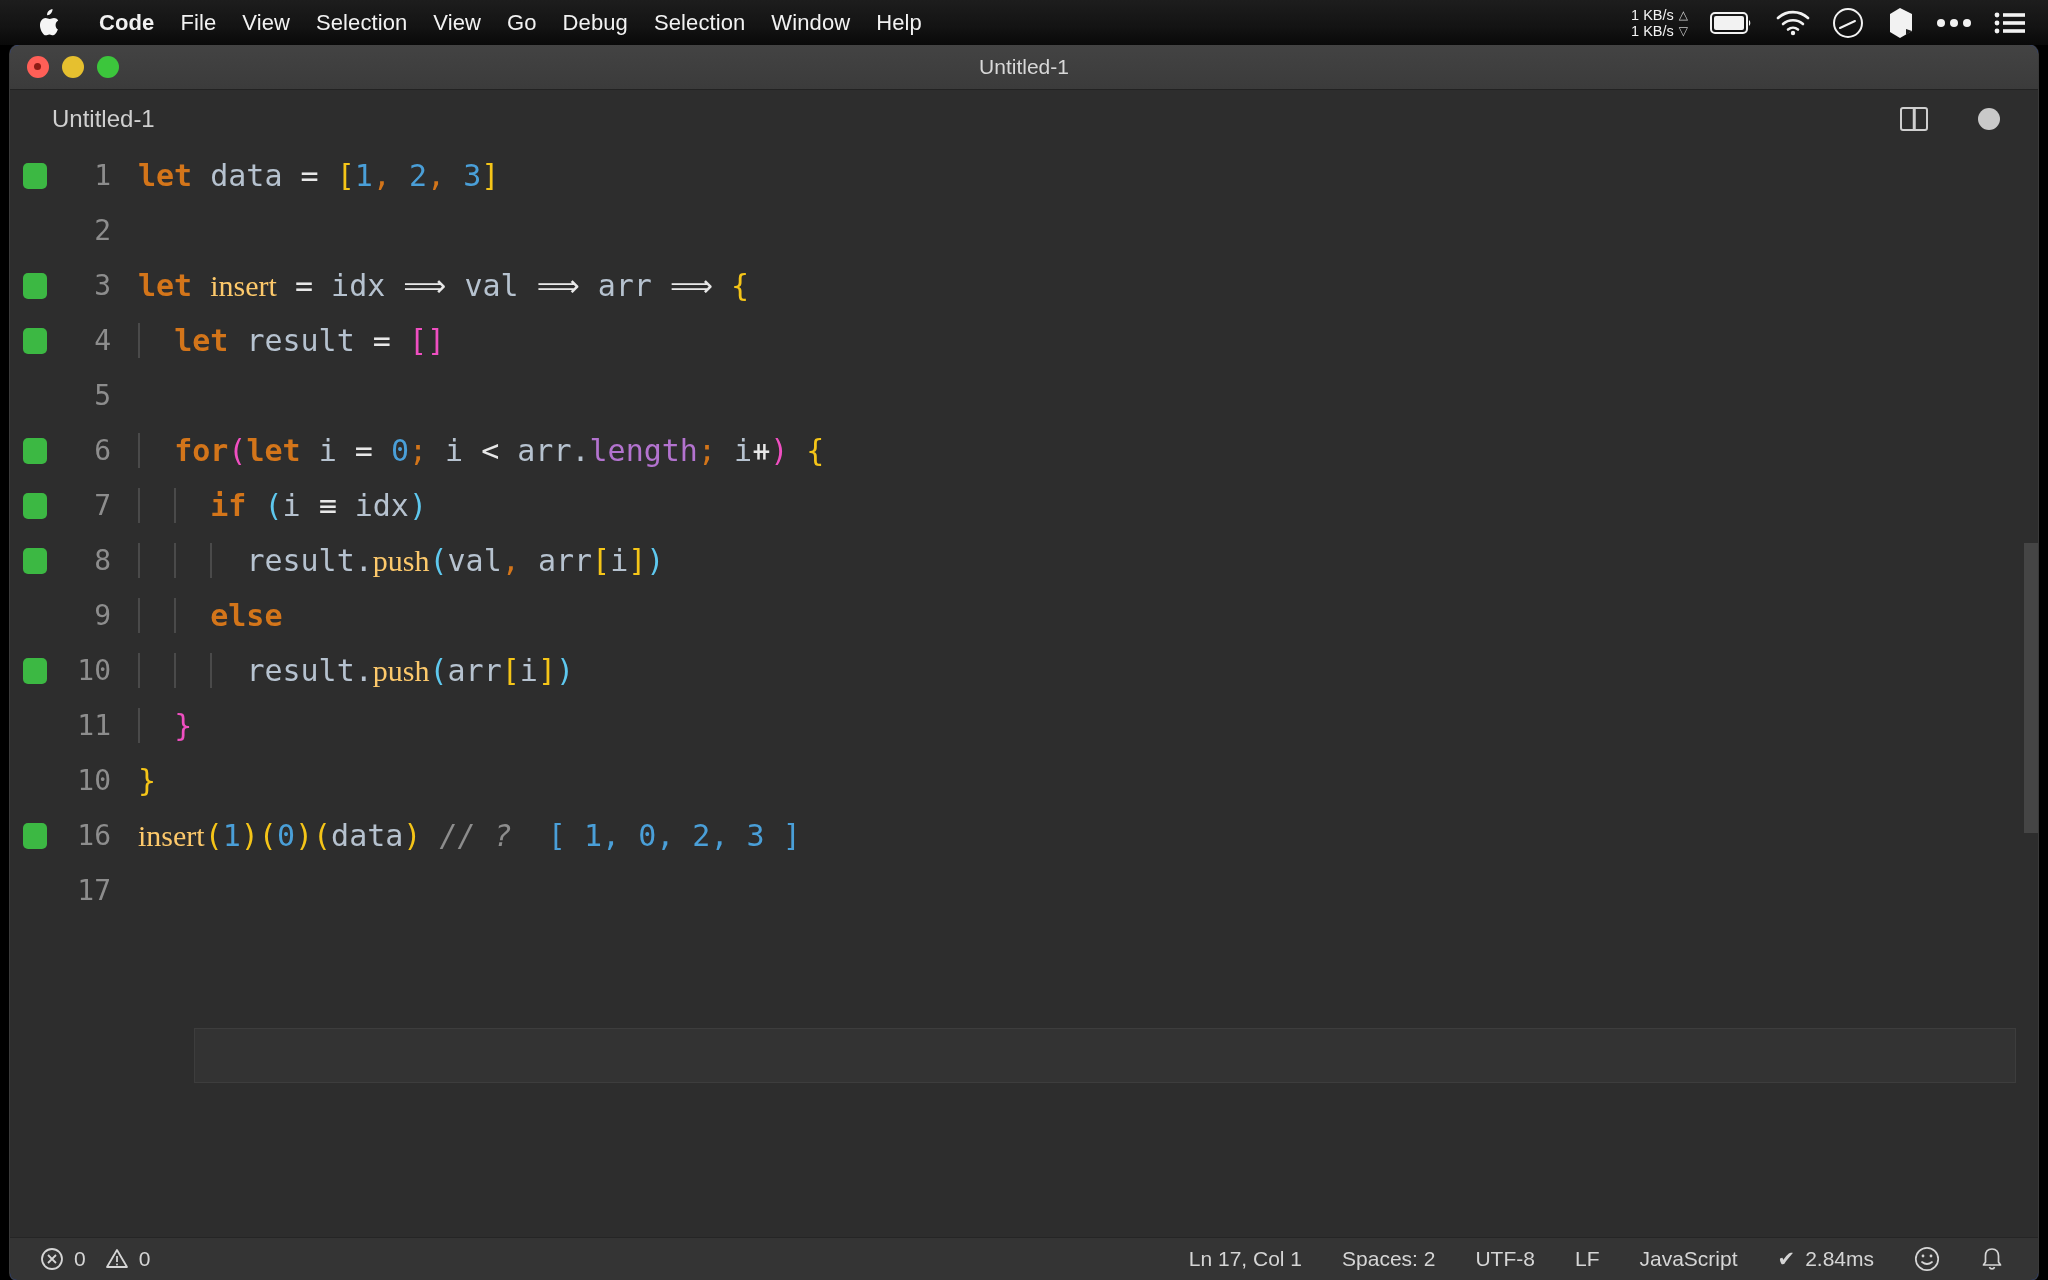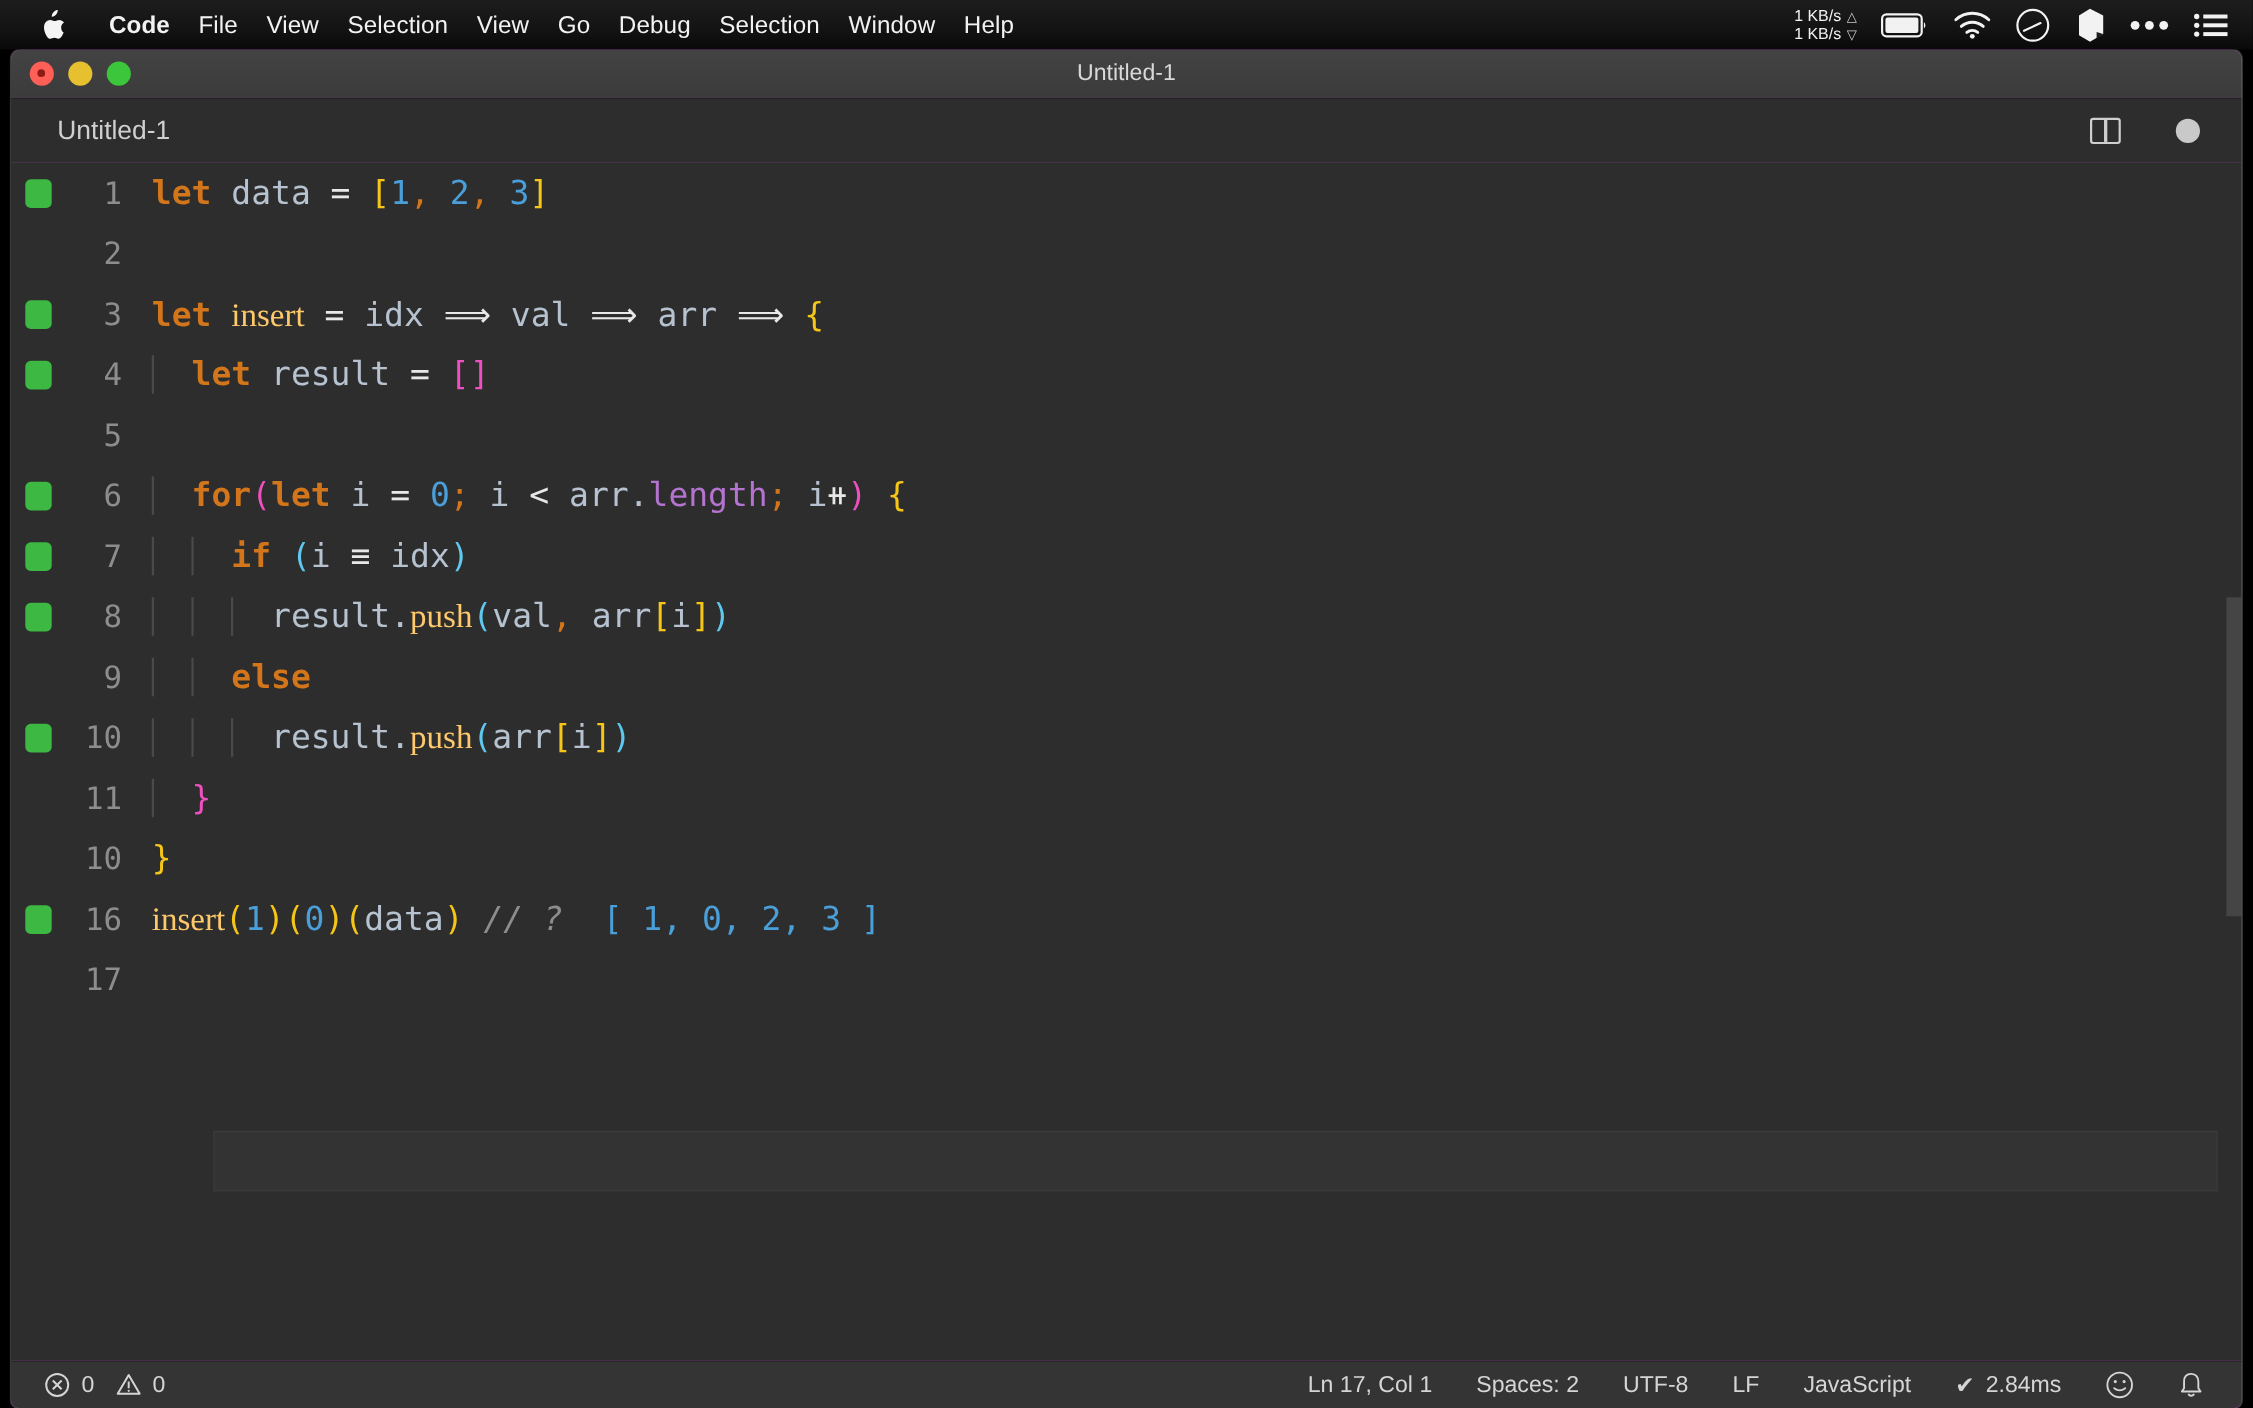--- a/index.html
+++ b/index.html
@@ -40,21 +40,21 @@
   }
   .netspeed .arrows {
     display: flex; flex-direction: column; line-height: 16px;
     font-size: 12px; color: #c9c9c9;
   }
 
   
   #window {
     position: absolute; left: 10px; top: 45px;
     width: 2028px; height: 1235px;
-    background: #d946ef;
+    background: #1d4ed8;
     border-radius: 9px 9px 7px 7px;
     overflow: hidden;
     box-shadow: 0 0 0 1px #3a3a3a;
   }
   #titlebar {
     height: 45px; width: 100%;
     background: linear-gradient(180deg,#434343 0%, #3b3b3b 100%);
     border-bottom: 1px solid #222;
     position: relative;
     display: flex; align-items: center;

